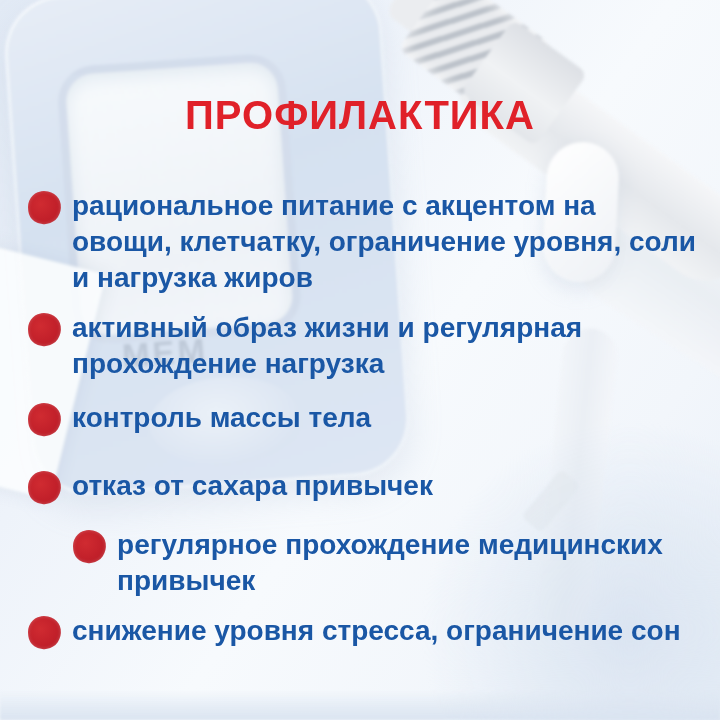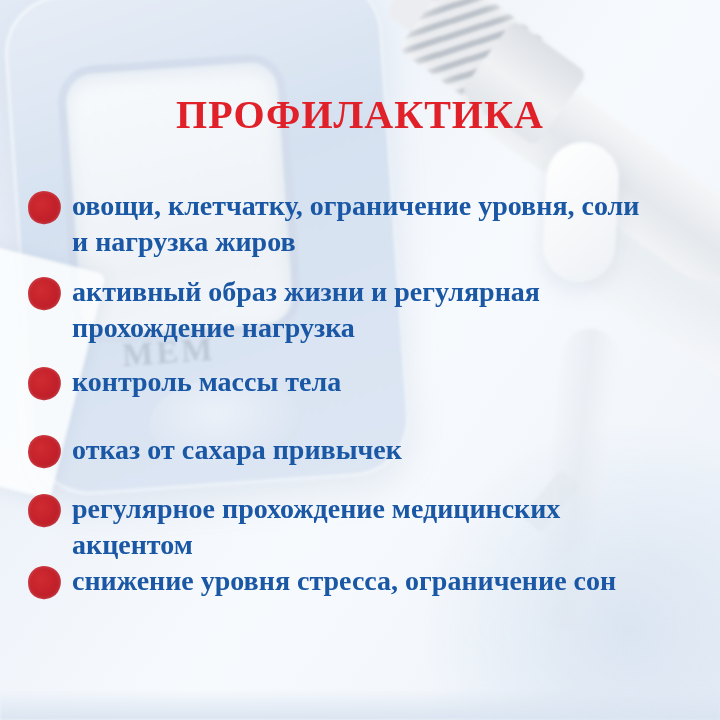--- a/index.html
+++ b/index.html
@@ -1,18 +1,18 @@
 <!DOCTYPE html>
 <html><head>
 <meta charset="utf-8">
 <style>
   html,body{margin:0;padding:0;background:#ffffff;}
   .poster{
     position:relative;width:720px;height:720px;overflow:hidden;
-    font-family:Liberation Serif, serif;
+    font-family:Liberation Sans, sans-serif;
     background:linear-gradient(125deg,#e2eaf5 0%,#eef3fa 30%,#f7fafd 55%,#f2f6fb 78%,#e9eff8 100%);
   }
   
   .photo{position:absolute;inset:0;z-index:0;filter:blur(1.4px) saturate(.92);}
   .shape{position:absolute;}
   .strip{
     left:95px;top:-16px;width:50px;height:54px;border-radius:5px;
     transform:rotate(6deg);opacity:.9;
     background:linear-gradient(175deg,#dcebd9 0%,#c6ddcc 60%,#d2e4d6 100%);
   }
@@ -94,21 +94,21 @@
     position:absolute;z-index:2;left:0;right:0;top:66px;
     text-align:center;font-size:40px;line-height:44px;font-weight:bold;
     letter-spacing:1px;color:#e02129;
   }
   .list{position:absolute;z-index:2;left:28px;top:188px;right:12px;}
   .item{display:flex;align-items:flex-start;}
   .item-1{margin-bottom:14px;}
   .item-2{margin-bottom:18px;}
   .item-3{margin-bottom:32px;align-items:center;}
   .item-4{margin-bottom:23px;}
-  .item-5{}
+  .item-5{margin-bottom:14px;justify-content:center;}
   .bullet{
     flex:0 0 33px;width:33px;height:33px;margin-top:3px;margin-right:11px;
     border-radius:46% 54% 50% 48% / 52% 48% 54% 46%;
     transform:rotate(-8deg);
     background:radial-gradient(circle at 40% 38%,#d02b31 0%,#c2202a 55%,#b31c25 100%);
     box-shadow:inset 0 0 4px rgba(255,255,255,.25);
   }
   .text{
     font-size:28px;line-height:36px;font-weight:bold;color:#1a57a5;
   }
@@ -139,20 +139,21 @@
     <div class="shape bottom-wash"></div>
   </div>
 
   <h1 class="title">ПРОФИЛАКТИКА</h1>
 
   <div class="list">
 
     <div class="item item-1">
       <span class="bullet"></span>
       <div class="text">
+        <div class="line">рациональное питание с акцентом на</div>
         <div class="line">овощи, клетчатку, ограничение уровня, соли</div>
         <div class="line">и нагрузка жиров</div>
       </div>
     </div>
 
     <div class="item item-2">
       <span class="bullet"></span>
       <div class="text">
         <div class="line">активный образ жизни и регулярная</div>
         <div class="line">прохождение нагрузка</div>
@@ -170,21 +171,21 @@
       <span class="bullet"></span>
       <div class="text">
         <div class="line">отказ от сахара привычек</div>
       </div>
     </div>
 
     <div class="item item-5">
       <span class="bullet"></span>
       <div class="text">
         <div class="line">регулярное прохождение медицинских</div>
-        <div class="line">акцентом</div>
+        <div class="line">привычек</div>
       </div>
     </div>
 
     <div class="item item-6">
       <span class="bullet"></span>
       <div class="text">
         <div class="line">снижение уровня стресса, ограничение сон</div>
       </div>
     </div>
 

